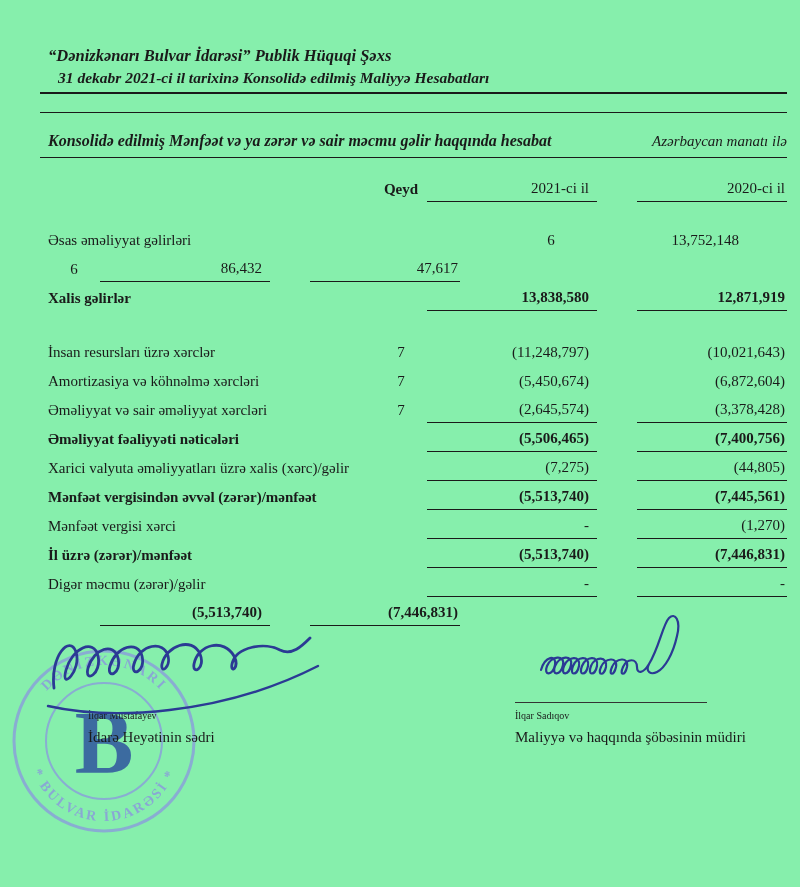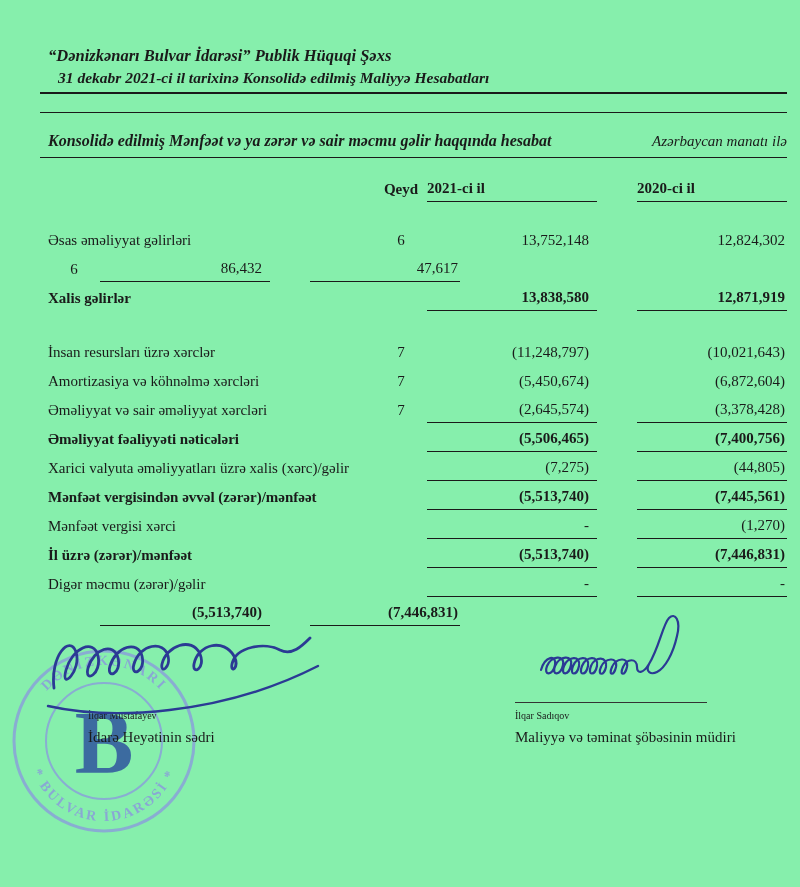--- a/index.html
+++ b/index.html
@@ -23,21 +23,21 @@
   
   .fin-table { margin-top:16px; }
   .t-row { display:flex; align-items:flex-end; min-height:29px; }
   .c-label { flex:1; font-size:15px; padding-bottom:4px; white-space:nowrap; }
   .c-note  { width:52px; text-align:center; font-size:15px; padding-bottom:4px; }
   .c-v1    { width:170px; text-align:right; font-size:15px; padding:0 8px 4px 0; box-sizing:border-box; }
   .c-gap   { width:40px; }
   .c-v2    { width:150px; text-align:right; font-size:15px; padding:0 2px 4px 0; box-sizing:border-box; }
   .t-head { margin-bottom:22px; min-height:28px; }
   .t-head .c-note { font-weight:bold; }
-  .t-head .c-v1, .t-head .c-v2 { text-align:left; font-weight:bold; border-bottom:1.5px solid #1a1a1a; }
+  .t-head .c-v1, .t-head .c-v2 { text-align:right; font-weight:normal; border-bottom:1.5px solid #1a1a1a; }
   .bold .c-label, .bold .c-v1, .bold .c-v2 { font-weight:bold; }
   .rule-below .c-v1, .rule-below .c-v2 { border-bottom:1.4px solid #1a1a1a; }
   .gap-after { margin-bottom:25px; }
   
   .sig-area { position:absolute; left:0; top:600px; width:800px; height:287px; }
   .stamp-svg { position:absolute; left:8px; top:45px; }
   .sig-left-svg { position:absolute; left:40px; top:22px; z-index:2; }
   .sig-right-svg { position:absolute; left:533px; top:12px; }
   .sig-line-right { position:absolute; left:515px; top:102px; width:192px; border-top:1px solid #333; }
   .sig-name { position:absolute; font-size:10px; white-space:nowrap; }
@@ -67,21 +67,20 @@
       <div class="c-v1">2021-ci il</div>
       <div class="c-gap"></div>
       <div class="c-v2">2020-ci il</div>
     </div>
     <div id="fin-rows">
         <div class="t-row">
           <div class="c-label">Əsas əməliyyat gəlirləri</div>
           <div class="c-note">6</div>
           <div class="c-v1">13,752,148</div>
           <div class="c-gap"></div>
-          <div class="c-v2">12,824,302</div>
         </div>
         <div class="t-row rule-below">
           <div class="c-note">6</div>
           <div class="c-v1">86,432</div>
           <div class="c-gap"></div>
           <div class="c-v2">47,617</div>
         </div>
         <div class="t-row bold rule-below gap-after">
           <div class="c-label">Xalis gəlirlər</div>
           <div class="c-note"></div>
@@ -185,16 +184,16 @@
     </svg>
 
     <svg class="sig-right-svg" width="195" height="92" viewBox="0 0 195 92">
       <path d="M8,58 C12,44 24,42 22,53 C20,64 10,64 14,54 C18,44 32,42 30,53 C28,64 18,64 22,54 C26,44 40,42 38,53 C36,64 27,64 31,54 C35,44 48,43 46,54 C44,64 36,64 40,54 C44,44 57,43 55,54 C53,64 45,64 49,54 C53,44 66,43 64,54 C62,64 54,64 58,54 C62,44 75,44 73,55 C71,64 64,64 68,55 C72,46 85,44 83,55 C81,64 75,64 79,55 C83,46 96,44 94,55 C92,64 86,64 90,55 C94,46 104,46 104,55 C104,62 110,62 116,52 C126,36 130,12 136,6 C142,0 148,8 144,24 C140,42 132,56 124,60 C118,63 112,60 116,52" fill="none" style="stroke:var(--ink)" stroke-width="2.2" stroke-linecap="round"></path>
     </svg>
     <div class="sig-line-right"></div>
 
     <div class="sig-name name-left">İlqar Mustafayev</div>
     <div class="sig-title title-left">İdarə Heyətinin sədri</div>
     <div class="sig-name name-right">İlqar Sadıqov</div>
-    <div class="sig-title title-right">Maliyyə və təminat şöbəsinin müdiri</div>
+    <div class="sig-title title-right">Maliyyə və haqqında şöbəsinin müdiri</div>
   </div>
 
 </div>
 
 </body></html>

